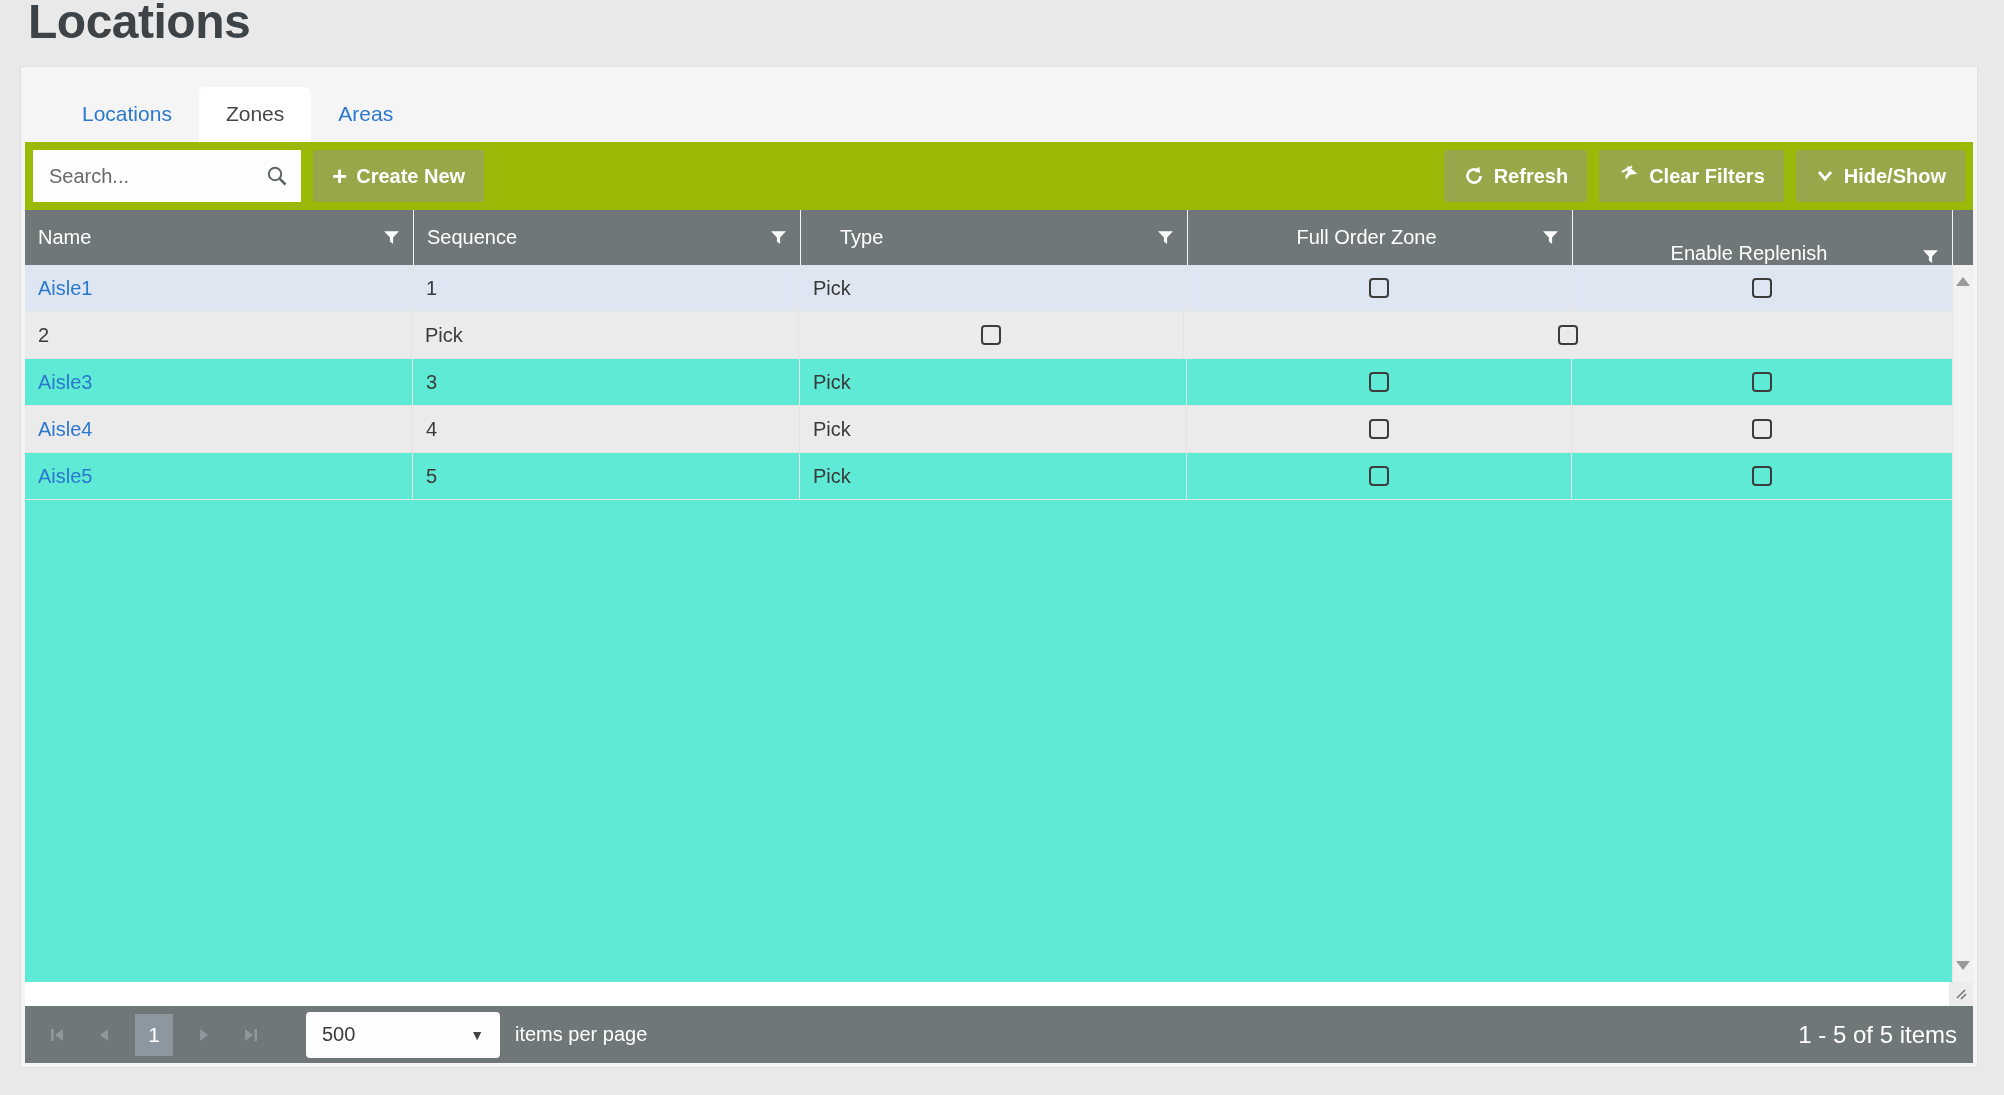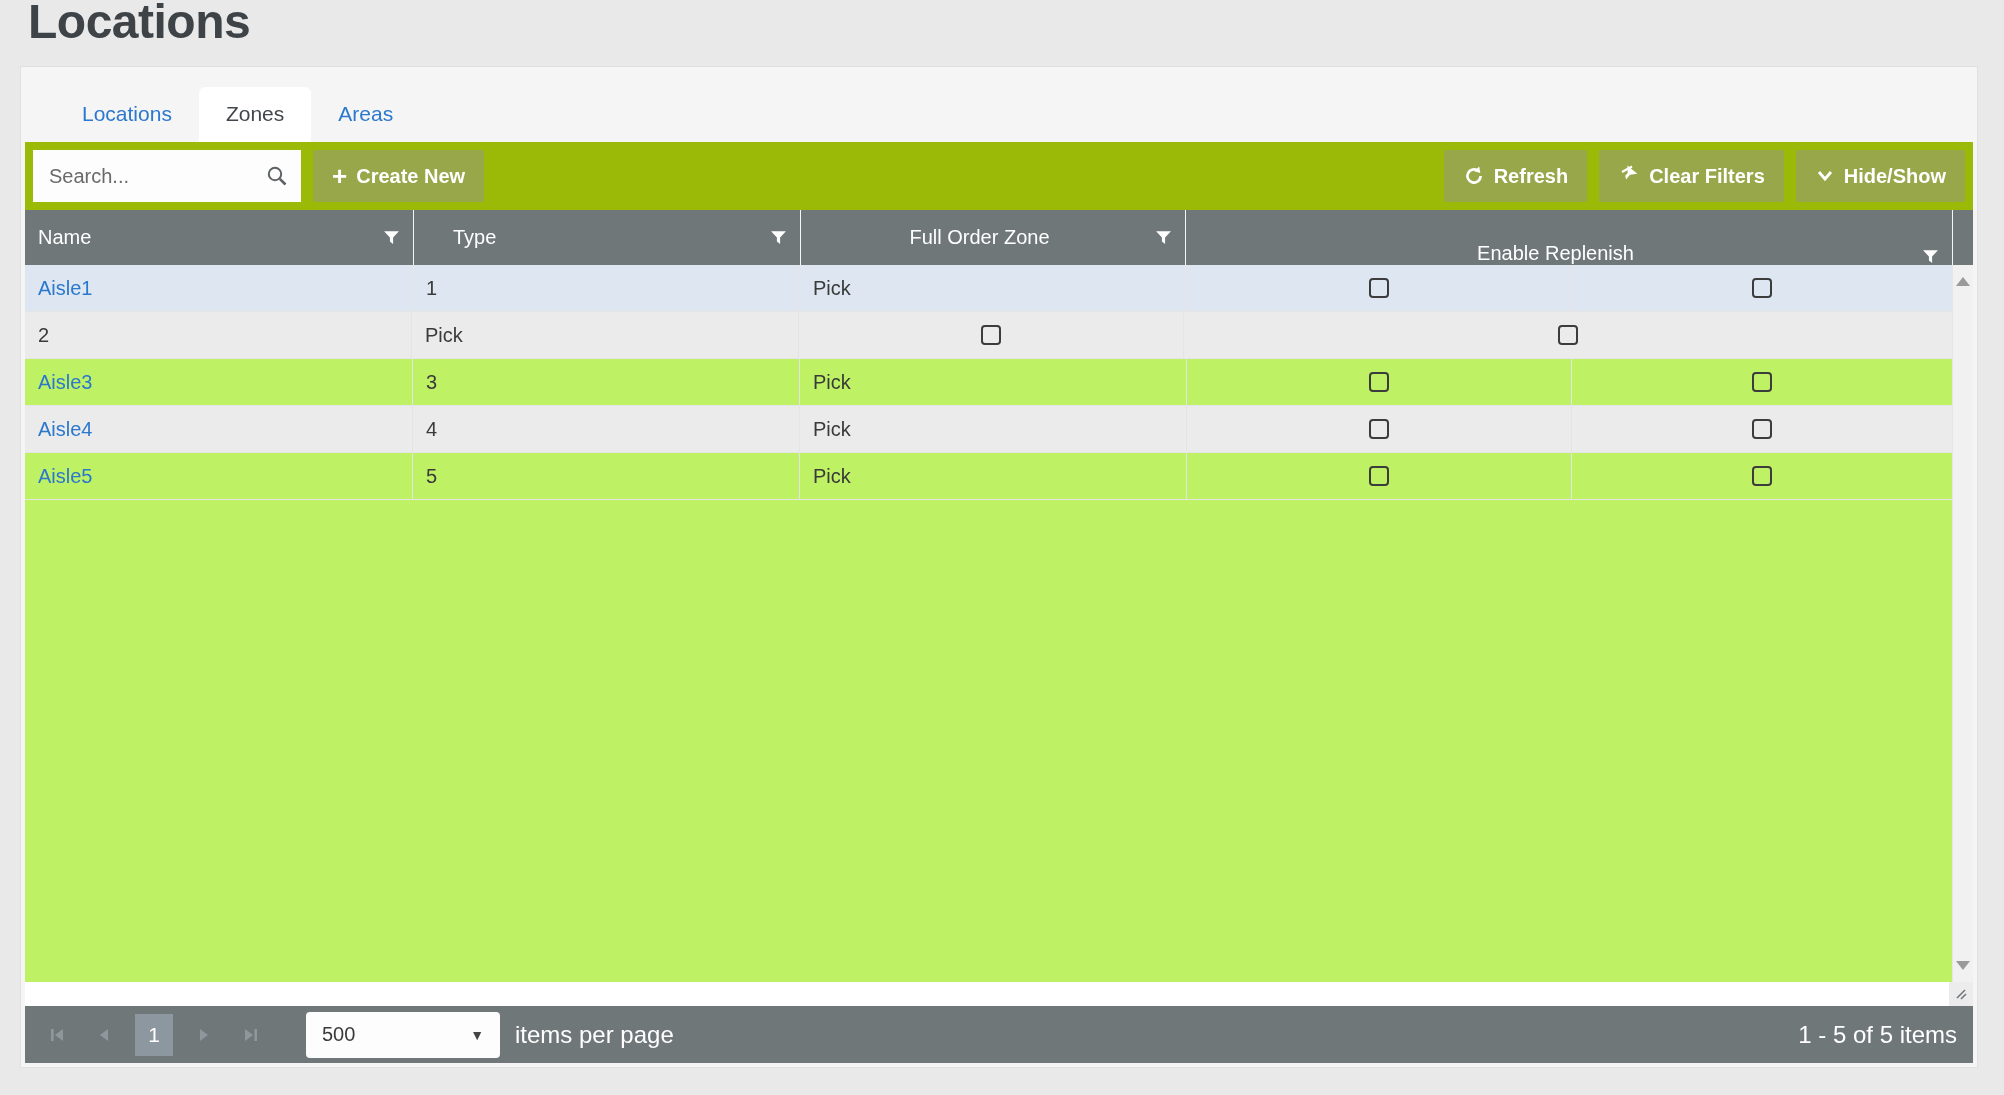--- a/index.html
+++ b/index.html
@@ -59,21 +59,21 @@
   .toolbar-spacer { flex:1; }
   
   .ghead { height:55px; background:#6f7779; display:flex; color:#fff; font-size:20px; }
   .hcell { display:flex; align-items:center; padding:0 13px; position:relative; }
   .hcell + .hcell { border-left:1px solid #f6f6f6; }
   .hcell .hlabel { flex:1; }
   .hcell.centered .hlabel { text-align:center; padding-right:10px; }
   .w-name{width:388px;} .w-seq{width:387px;} .w-type{width:387px;padding-left:39px;}
   .w-foz{width:385px;} .w-er{flex:1;align-items:flex-end;} .w-fill{width:21px;}
   
-  .gbody { flex:1; position:relative; background:#bef264; overflow:hidden; }
+  .gbody { flex:1; position:relative; background:#5eead4; overflow:hidden; }
   .rows { margin-right:21px; }
   .grow { display:flex; height:47px; font-size:20px; border-bottom:1px solid #e5e5e5; }
   .grow.sel { background:#dde6f1; }
   .grow.alt { background:#ebebeb; }
   .cell {
     display:flex; align-items:center; padding:0 13px;
     border-right:1px solid #e4e4e4; overflow:hidden;
   }
   .cell.centered { justify-content:center; }
   .cell:last-child { border-right:none; }
@@ -114,21 +114,21 @@
   .page-current {
     width:38px; height:42px; background:#8c97a0; color:#fff; font-size:21px;
     display:flex; align-items:center; justify-content:center;
   }
   .page-size {
     width:194px; height:46px; background:#fdfdfd; border-radius:4px;
     display:flex; align-items:center; justify-content:space-between;
     padding:8px 16px; color:#3a3a3a; font-size:20px; margin-left:24px;
   }
   .caret { font-size:14px; color:#444; }
-  .ipp-label { font-size:24px; }
+  .ipp-label { font-size:20px; }
   .pg-spacer { flex:1; }
   .range-info { font-size:24px; }
 </style>
 </head>
 <body>
 
 <div class="page-title">Locations</div>
 
 <div class="panel">
 
@@ -175,20 +175,26 @@
     </button>
   </div>
 
   <div class="ghead">
     <div class="hcell w-name">
       <span class="hlabel">Name</span>
       <svg width="17" height="17" viewBox="0 0 16 16">
           <path d="M1 2 h14 l-5.5 6 v6 l-3 -2.2 V8 Z" fill="#fff"></path>
         </svg>
     </div>
+    <div class="hcell w-seq">
+      <span class="hlabel">Sequence</span>
+      <svg width="17" height="17" viewBox="0 0 16 16">
+          <path d="M1 2 h14 l-5.5 6 v6 l-3 -2.2 V8 Z" fill="#fff"></path>
+        </svg>
+    </div>
     <div class="hcell w-type">
       <span class="hlabel">Type</span>
       <svg width="17" height="17" viewBox="0 0 16 16">
           <path d="M1 2 h14 l-5.5 6 v6 l-3 -2.2 V8 Z" fill="#fff"></path>
         </svg>
     </div>
     <div class="hcell w-foz centered">
       <span class="hlabel">Full Order Zone</span>
       <svg width="17" height="17" viewBox="0 0 16 16">
           <path d="M1 2 h14 l-5.5 6 v6 l-3 -2.2 V8 Z" fill="#fff"></path>

